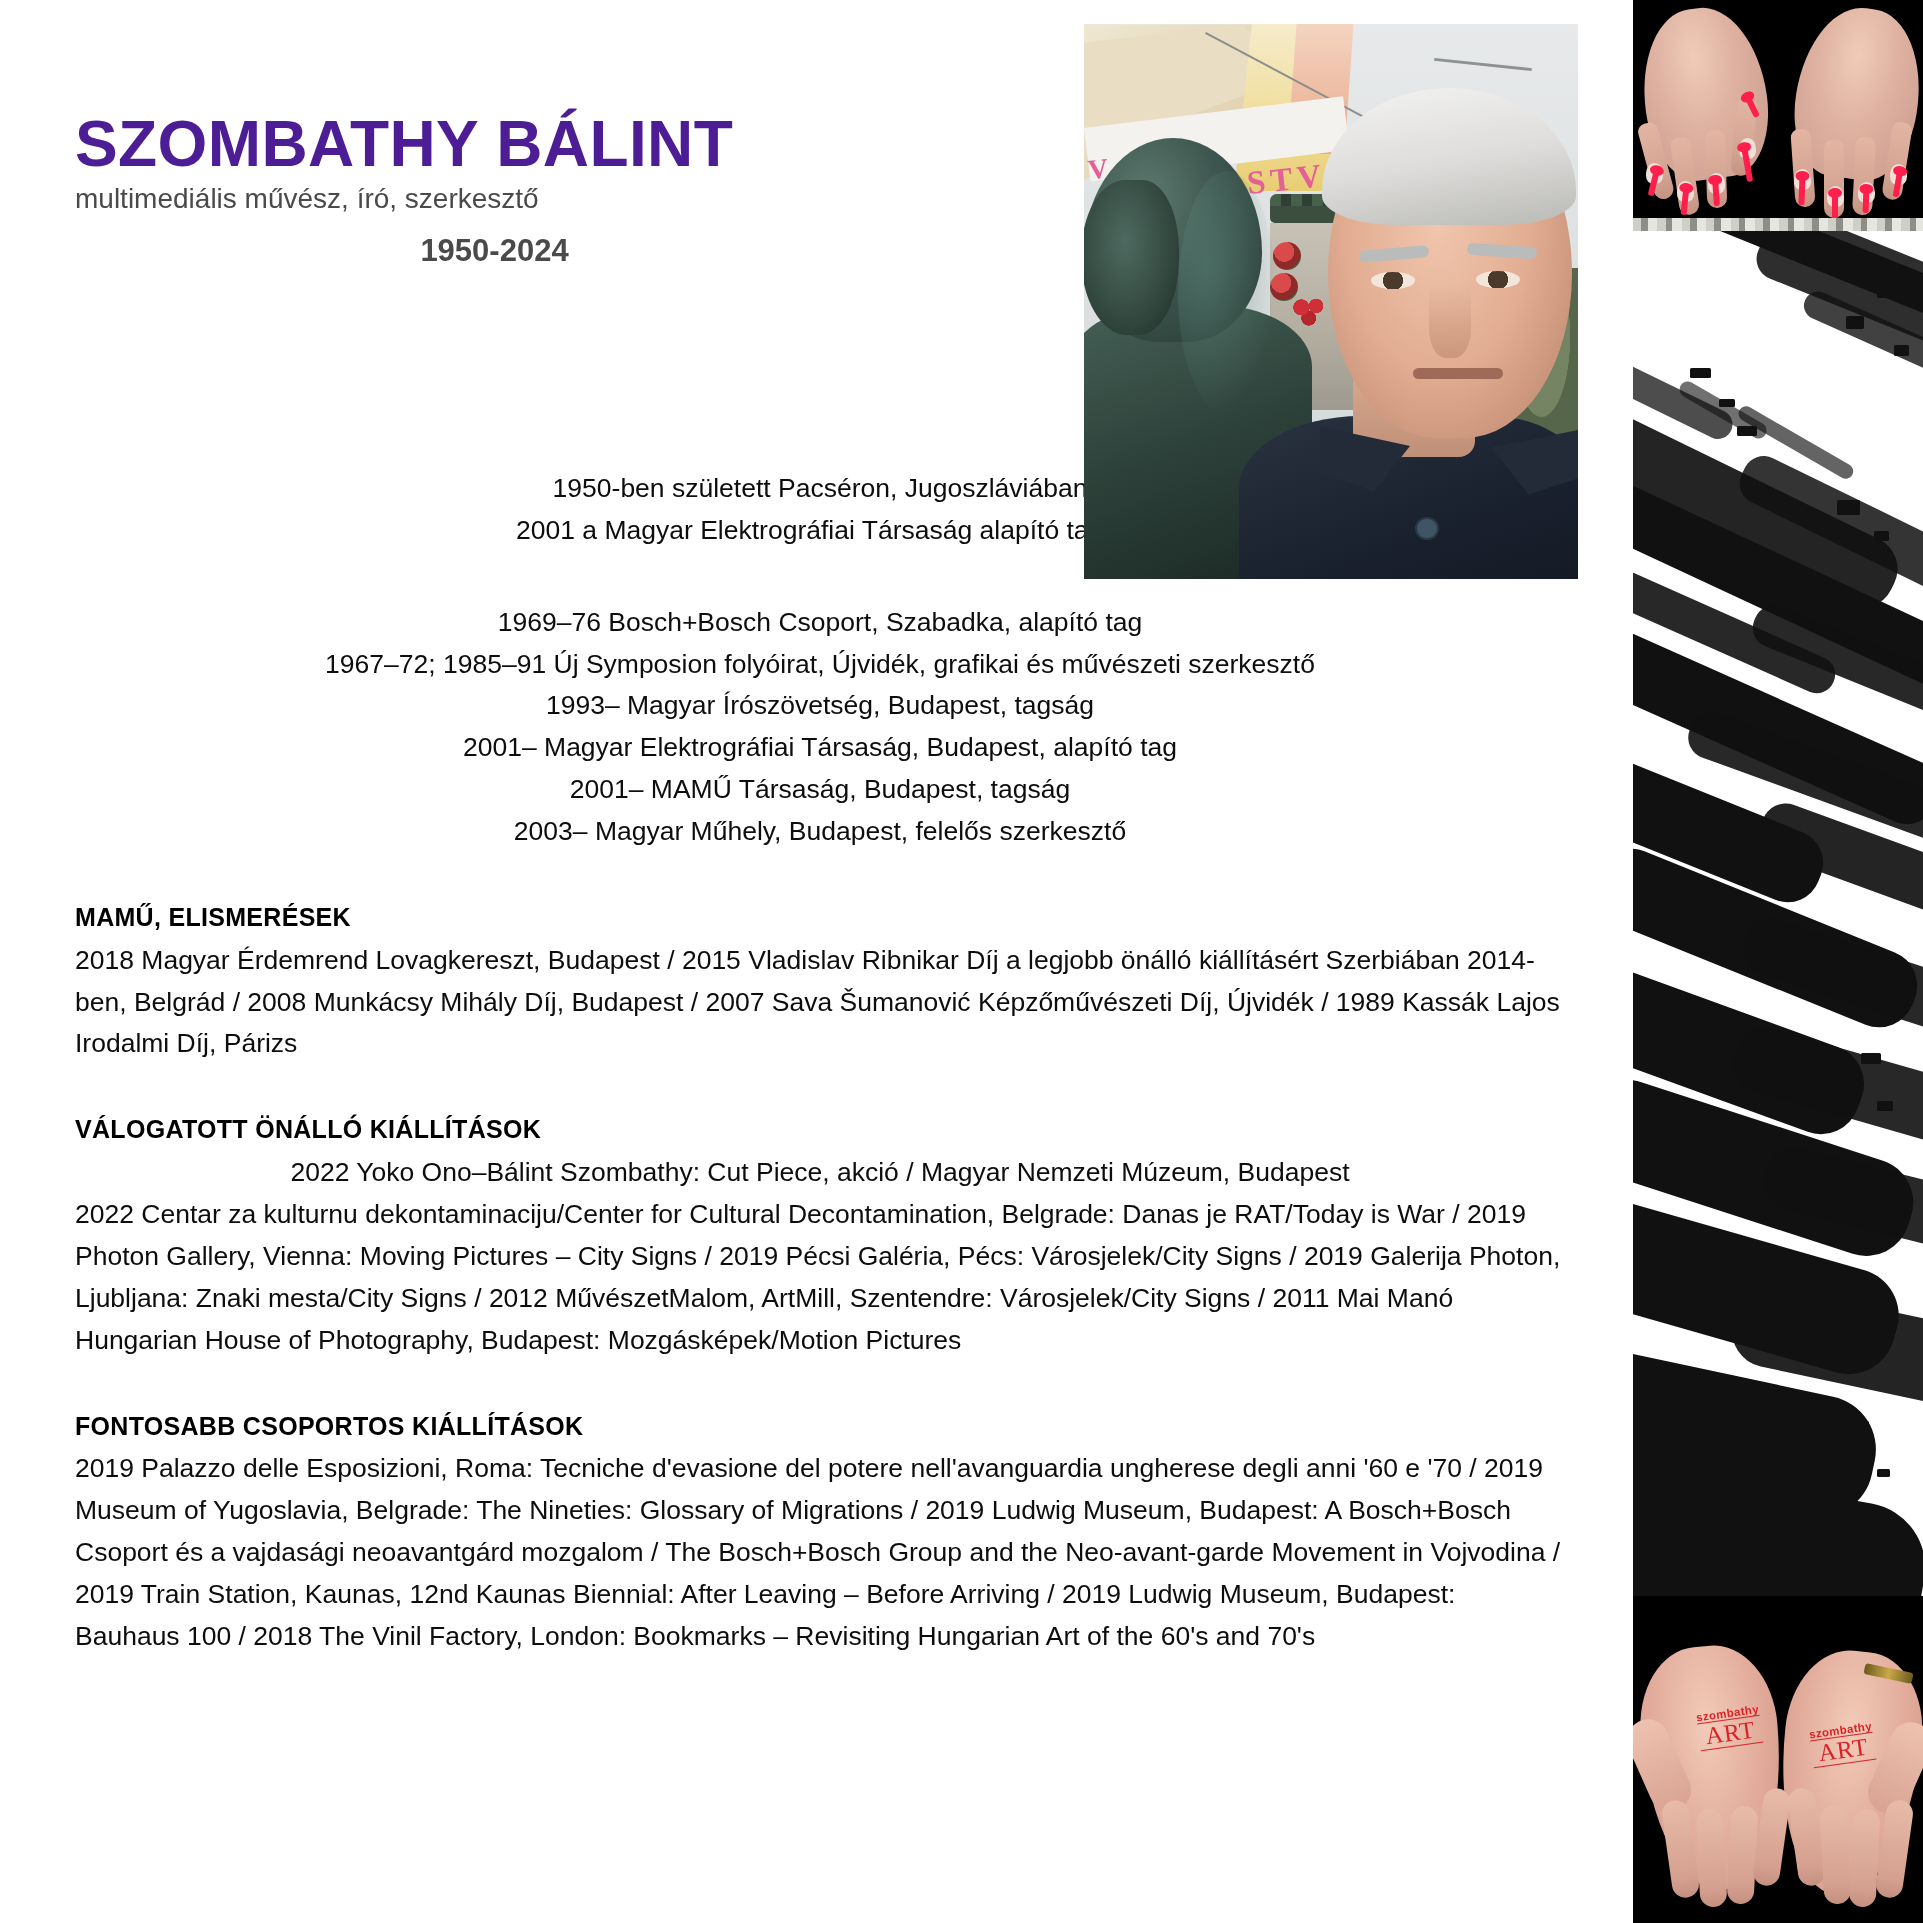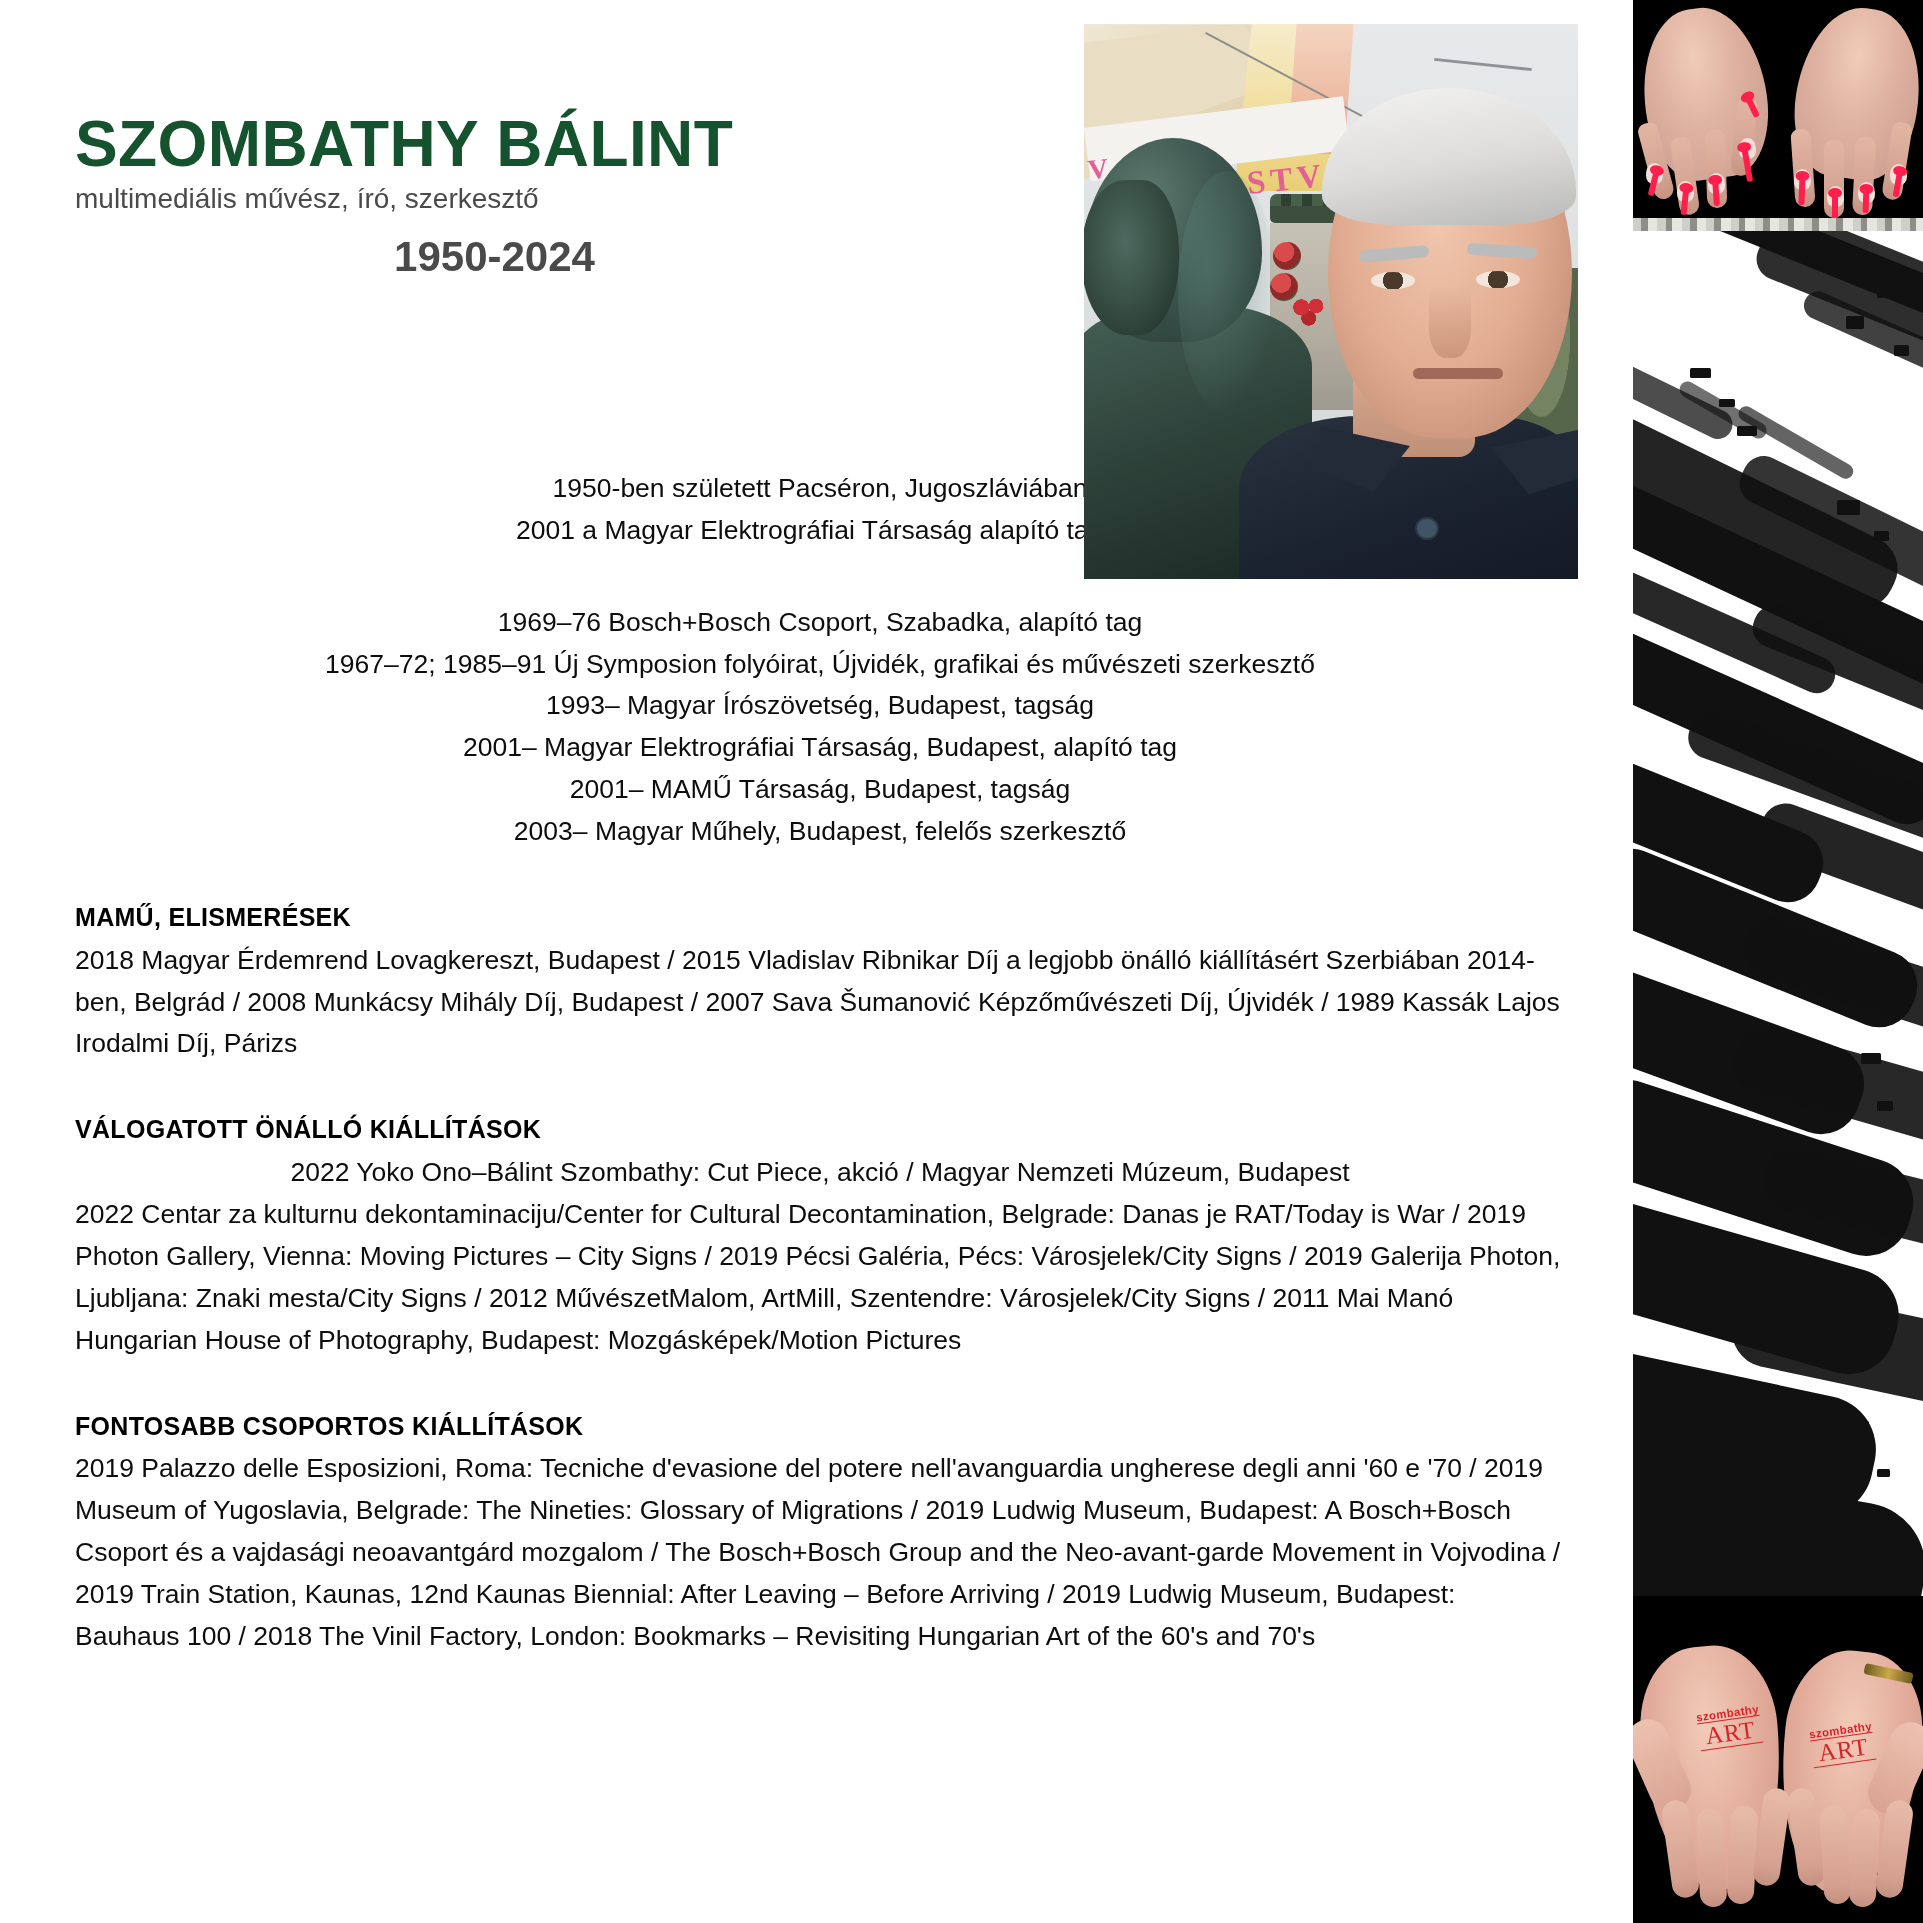--- a/index.html
+++ b/index.html
@@ -32,35 +32,35 @@
   .masthead {
     position: absolute;
     left: 0;
     top: 112px;
     width: 961px;
   }
   .name-title {
     font-size: 64px;
     font-weight: 700;
     letter-spacing: 0.4px;
-    color: #14532d;
+    color: #4c1d95;
     line-height: 1.0;
     margin: 0;
     white-space: nowrap;
   }
   .subtitle {
     font-size: 28px;
     font-weight: 400;
     color: #4a4a4a;
     line-height: 1.25;
     margin: 4.9px 0 0 0;
     white-space: nowrap;
   }
   .lifespan {
-    font-size: 42px;
+    font-size: 31px;
     font-weight: 700;
     color: #4a4a4a;
     line-height: 1.1;
     margin: 18px 0 0 0;
     text-align: center;
     width: 839px;
   }
 
   .body-block {
     position: absolute;

